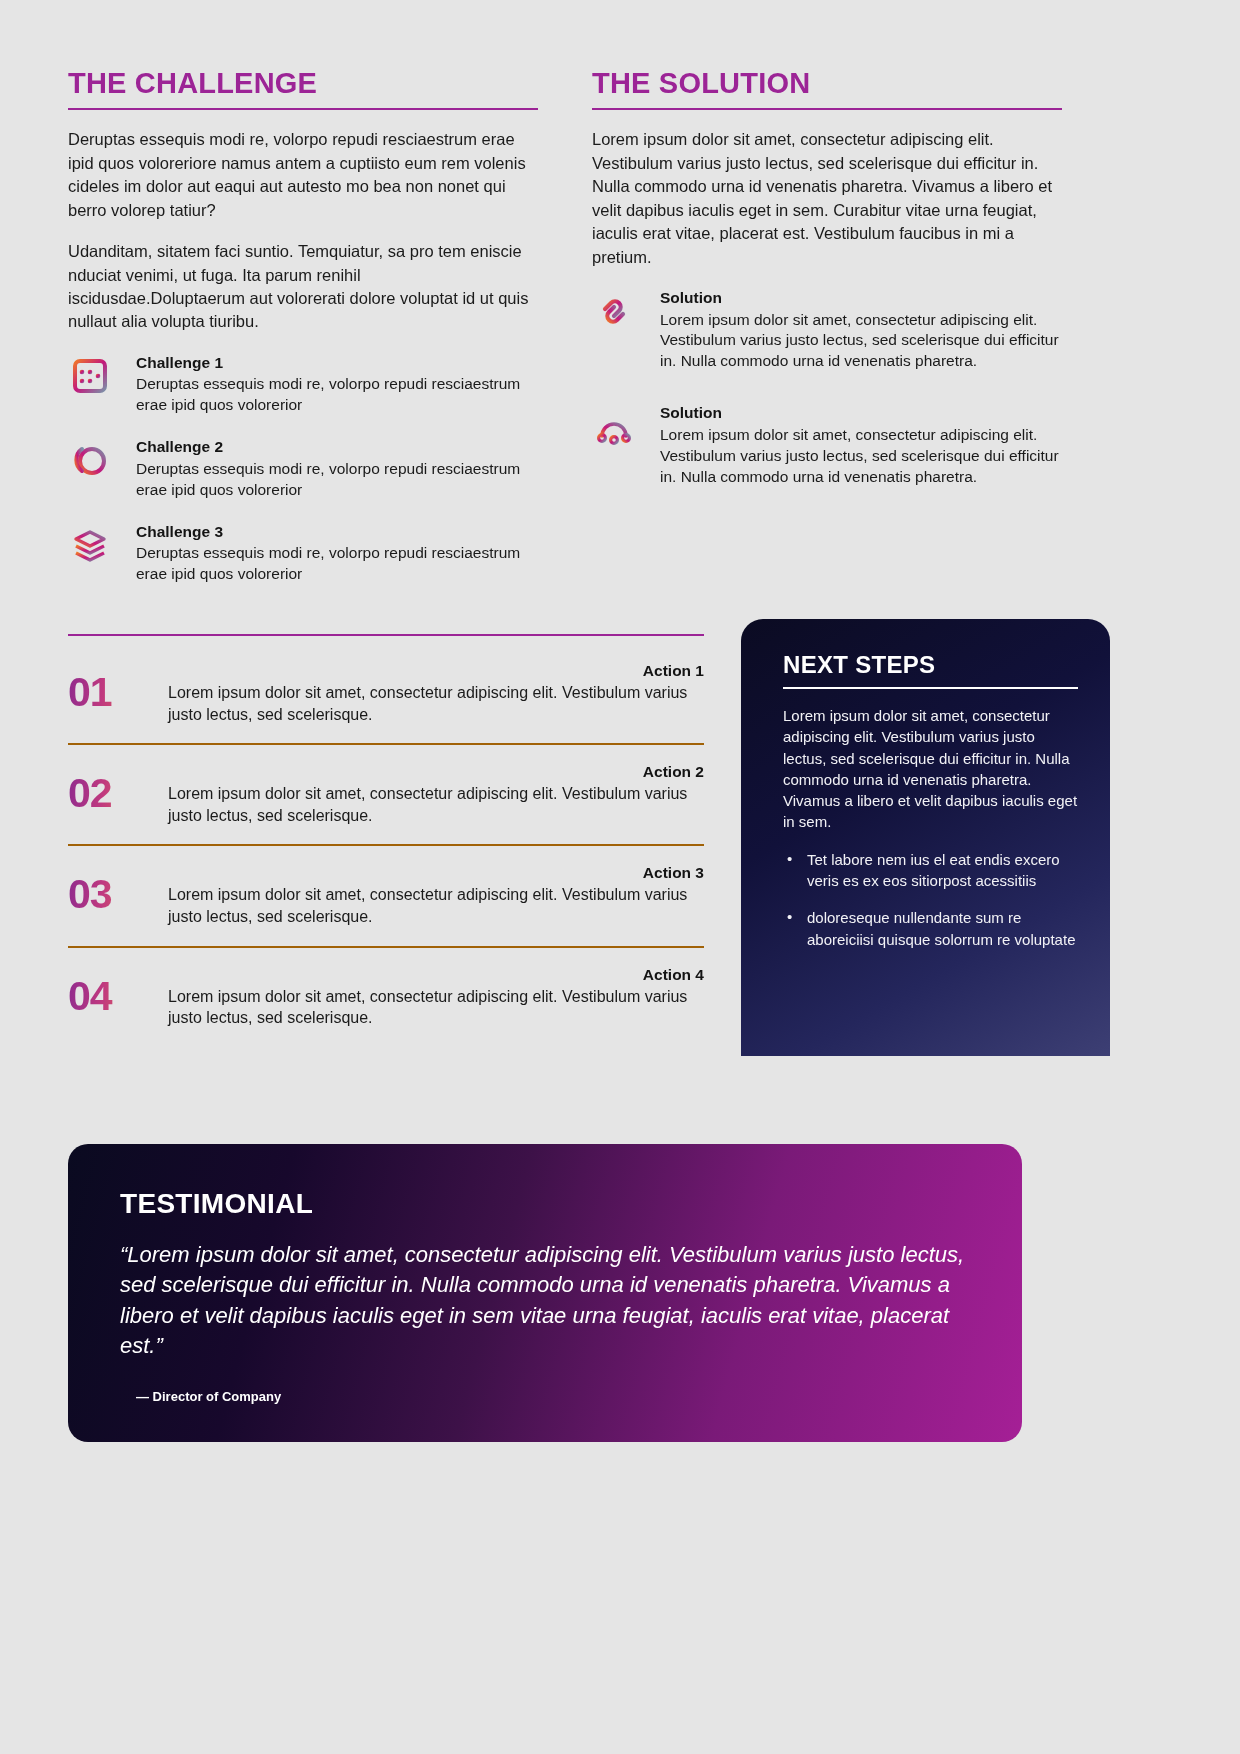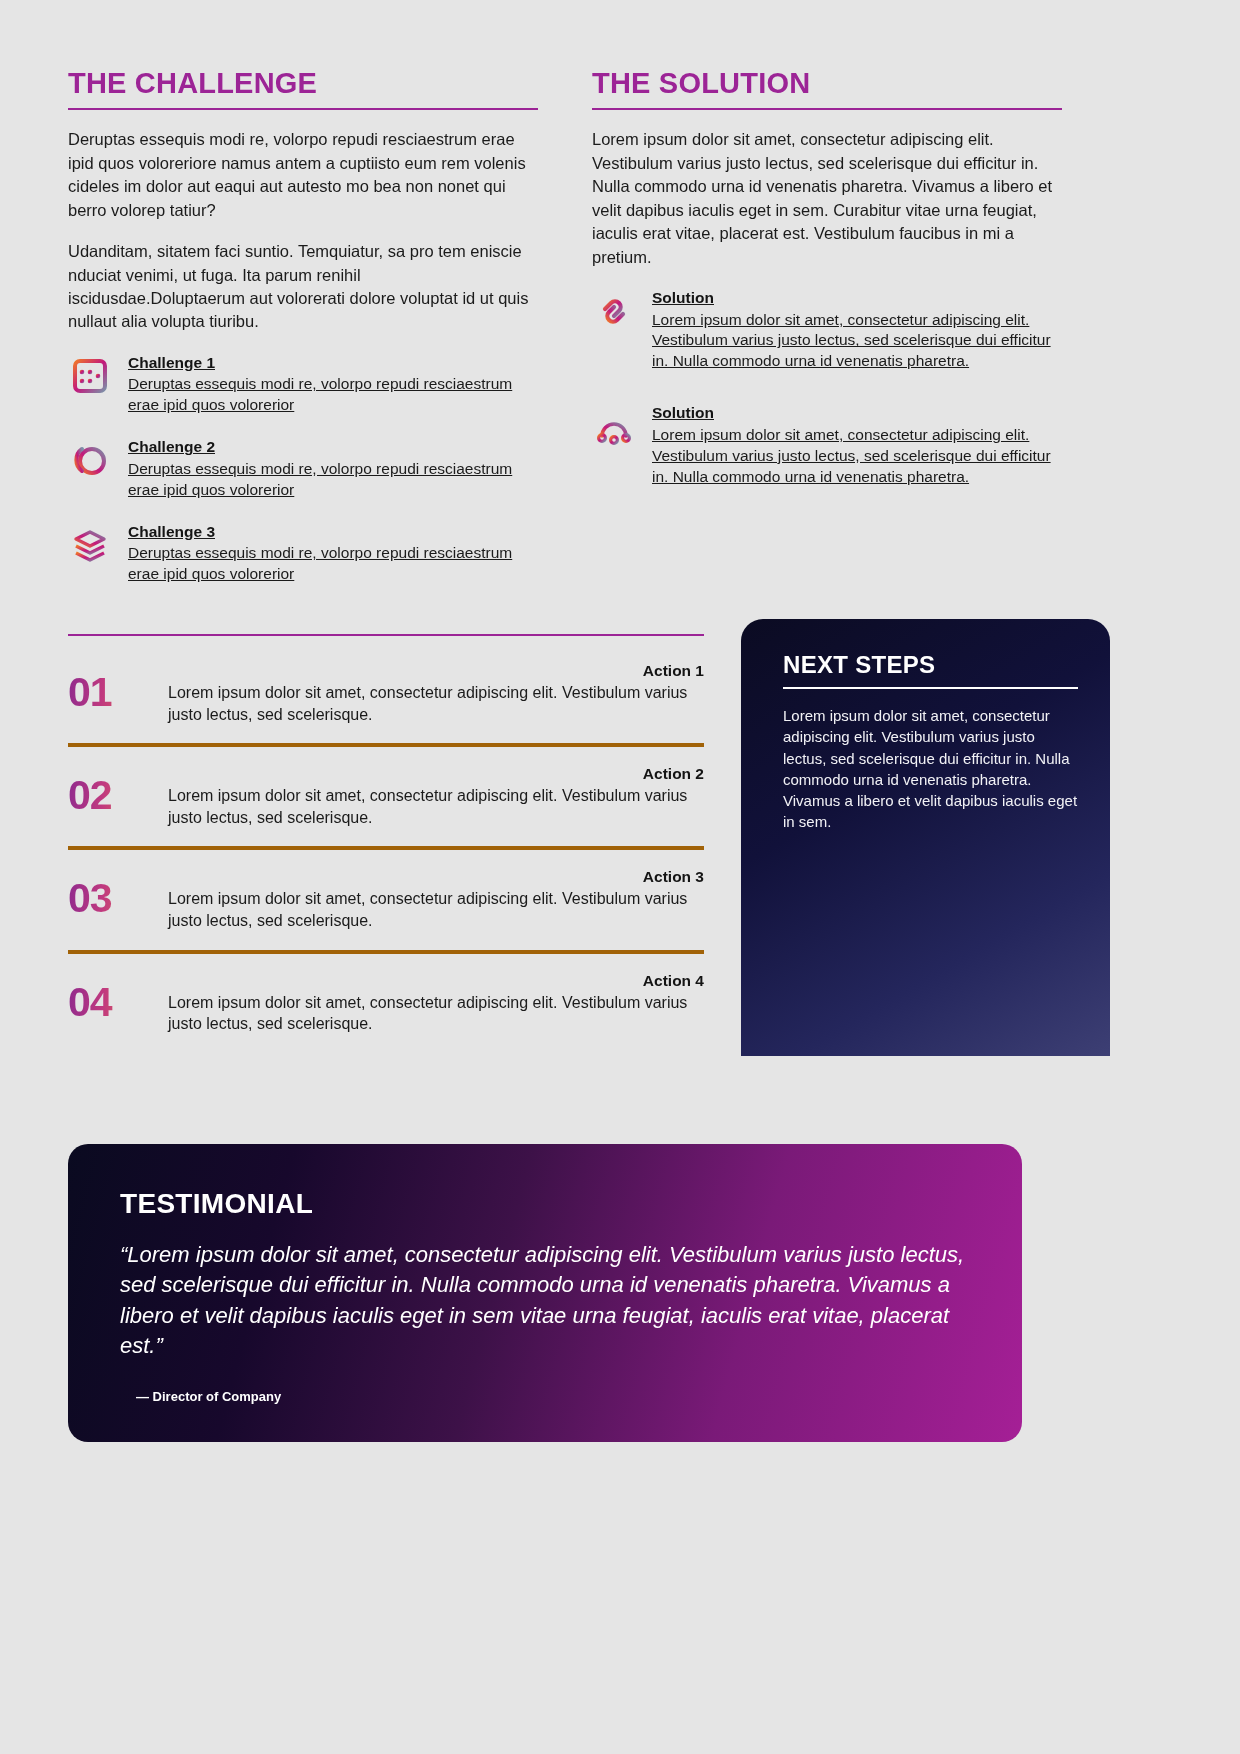--- a/index.html
+++ b/index.html
@@ -53,24 +53,23 @@
     width: 1104px;
     display: flex;
     gap: 54px;
   }
   .col-challenge { width: 470px; }
   .col-solution  { width: 470px; }
 
   .feature-list { margin-top: 18px; }
   .feature-item {
     display: flex;
-    gap: 16px;
+    gap: 24px;
     margin-bottom: 20px;
     align-items: flex-start;
-    text-decoration: underline;
   }
   .feature-item:last-child { margin-bottom: 0; }
   .feature-icon {
     flex: 0 0 auto;
     width: 44px;
     height: 44px;
     margin-top: 2px;
   }
   .feature-icon svg { display: block; width: 44px; height: 44px; }
   .feature-body { flex: 1 1 auto; padding-top: 2px; }
@@ -97,21 +96,21 @@
     width: 636px;
   }
   .impl .section-title { font-size: 29px; }
   .impl .rule { margin-bottom: 8px; }
 
   .step-row {
     display: flex;
     align-items: flex-start;
     gap: 22px;
     padding: 18px 0 18px 0;
-    border-bottom: 4px solid #a16207;
+    border-bottom: 2px solid #a16207;
   }
   .step-row:last-child { border-bottom: none; }
   .step-num {
     flex: 0 0 78px;
     font-size: 41px;
     font-weight: bold;
     line-height: 1;
     letter-spacing: -1px;
     padding-top: 10px;
     background: linear-gradient(95deg, #8e2a8e 0%, #c0397f 45%, #e8754a 100%);
@@ -372,20 +371,24 @@
         <p class="step-title">Action 4</p>
         <p class="step-desc">Lorem ipsum dolor sit amet, consectetur adipiscing elit. Vestibulum varius justo lectus, sed scelerisque.</p>
       </div>
     </div>
   </div>
 
   <div class="next-steps">
     <h2 class="ns-title">NEXT STEPS</h2>
     <div class="ns-rule"></div>
     <p class="ns-para">Lorem ipsum dolor sit amet, consectetur adipiscing elit. Vestibulum varius justo lectus, sed scelerisque dui efficitur in. Nulla commodo urna id venenatis pharetra. Vivamus a libero et velit dapibus iaculis eget in sem.</p>
+    <ul class="ns-bullets">
+      <li class="ns-bullet">Tet labore nem ius el eat endis excero veris es ex eos sitiorpost acessitiis</li>
+      <li class="ns-bullet">doloreseque nullendante sum re aboreiciisi quisque solorrum re voluptate</li>
+    </ul>
   </div>
 
   <div class="testimonial">
     <h2 class="t-title">TESTIMONIAL</h2>
     <p class="t-quote">“Lorem ipsum dolor sit amet, consectetur adipiscing elit. Vestibulum varius justo lectus, sed scelerisque dui efficitur in. Nulla commodo urna id venenatis pharetra. Vivamus a libero et velit dapibus iaculis eget in sem vitae urna feugiat, iaculis erat vitae, placerat est.”</p>
     <p class="t-author">— Director of Company</p>
   </div>
 
 </div>
 

